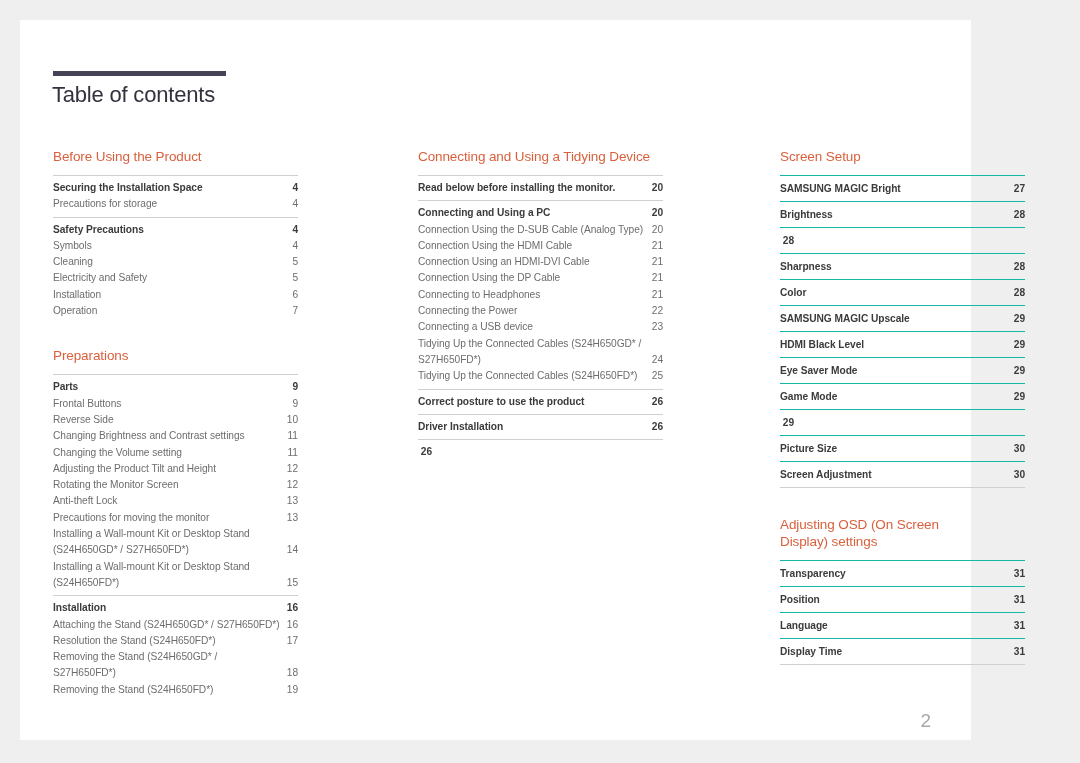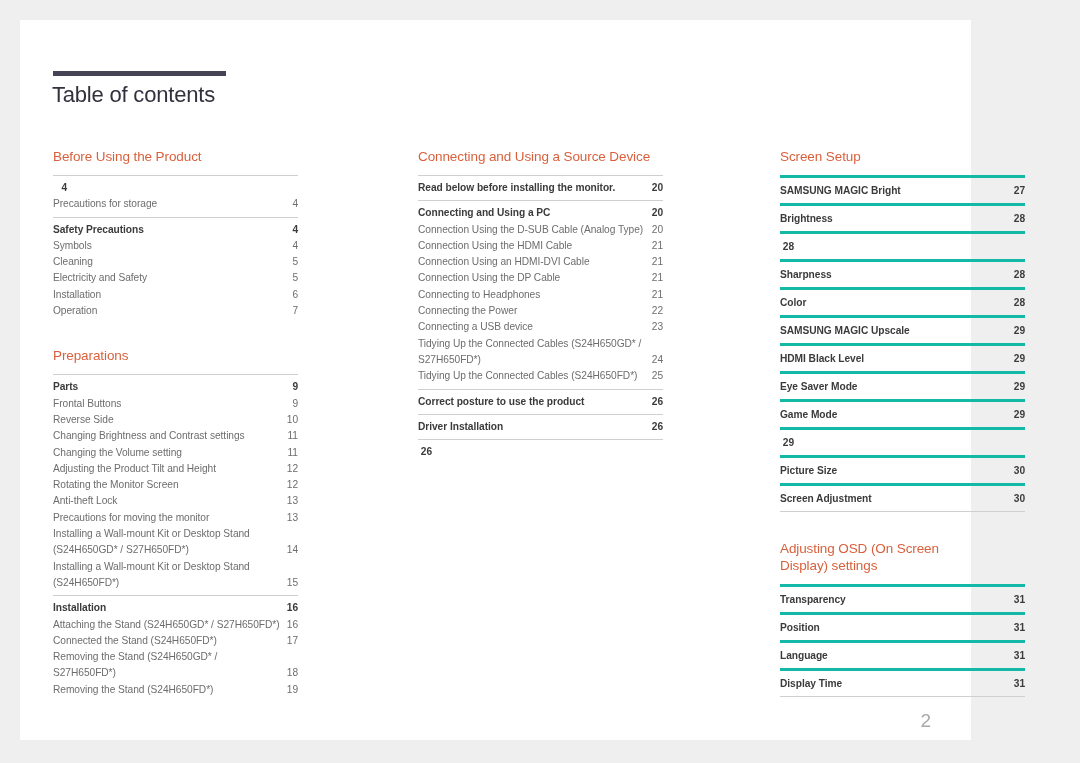--- a/index.html
+++ b/index.html
@@ -96,21 +96,21 @@
     font-weight: bold;
   }
   .entry.sep {
     border-top: 1px solid #cfcfcf;
     padding-top: 4px;
     margin-top: 4px;
   }
   .entry.tight-num .pnum { min-width: 0; }
 
   .col-3 .entry {
-    border-top: 3px solid #14b8a6;
+    border-top: 1px solid #14b8a6;
     padding-top: 5px;
     padding-bottom: 5px;
     color: #3b3b3b;
     font-size: 10.2px;
     line-height: 15px;
   }
   .col-3 .entries {
     border-bottom: 1px solid #cfcfcf;
   }
 
@@ -129,20 +129,21 @@
 
   <div class="title-rule"></div>
   <div class="page-title">Table of contents</div>
 
   <div class="columns">
     <div class="col col-1">
         <div class="section">
           <div class="section-heading">Before Using the Product</div>
           <div class="entries">
             <div class="entry lvl1 sep">
+              <span class="label">Securing the Installation Space</span>
               <span class="pnum">4</span>
             </div>
             <div class="entry lvl2">
               <span class="label">Precautions for storage</span>
               <span class="pnum">4</span>
             </div>
             <div class="entry lvl1 sep">
               <span class="label">Safety Precautions</span>
               <span class="pnum">4</span>
             </div>
@@ -217,37 +218,37 @@
             </div>
             <div class="entry lvl1 sep">
               <span class="label">Installation</span>
               <span class="pnum">16</span>
             </div>
             <div class="entry lvl2 tight-num">
               <span class="label">Attaching the Stand (S24H650GD* / S27H650FD*)</span>
               <span class="pnum">16</span>
             </div>
             <div class="entry lvl2">
-              <span class="label">Connected the Stand (S24H650FD*)</span>
+              <span class="label">Resolution the Stand (S24H650FD*)</span>
               <span class="pnum">17</span>
             </div>
             <div class="entry lvl2">
               <span class="label">Removing the Stand (S24H650GD* / S27H650FD*)</span>
               <span class="pnum">18</span>
             </div>
             <div class="entry lvl2">
               <span class="label">Removing the Stand (S24H650FD*)</span>
               <span class="pnum">19</span>
             </div>
           </div>
         </div>
       </div>
     <div class="col col-2">
         <div class="section">
-          <div class="section-heading">Connecting and Using a Source Device</div>
+          <div class="section-heading">Connecting and Using a Tidying Device</div>
           <div class="entries">
             <div class="entry lvl1 sep">
               <span class="label">Read below before installing the monitor.</span>
               <span class="pnum">20</span>
             </div>
             <div class="entry lvl1 sep">
               <span class="label">Connecting and Using a PC</span>
               <span class="pnum">20</span>
             </div>
             <div class="entry lvl2 tight-num">

